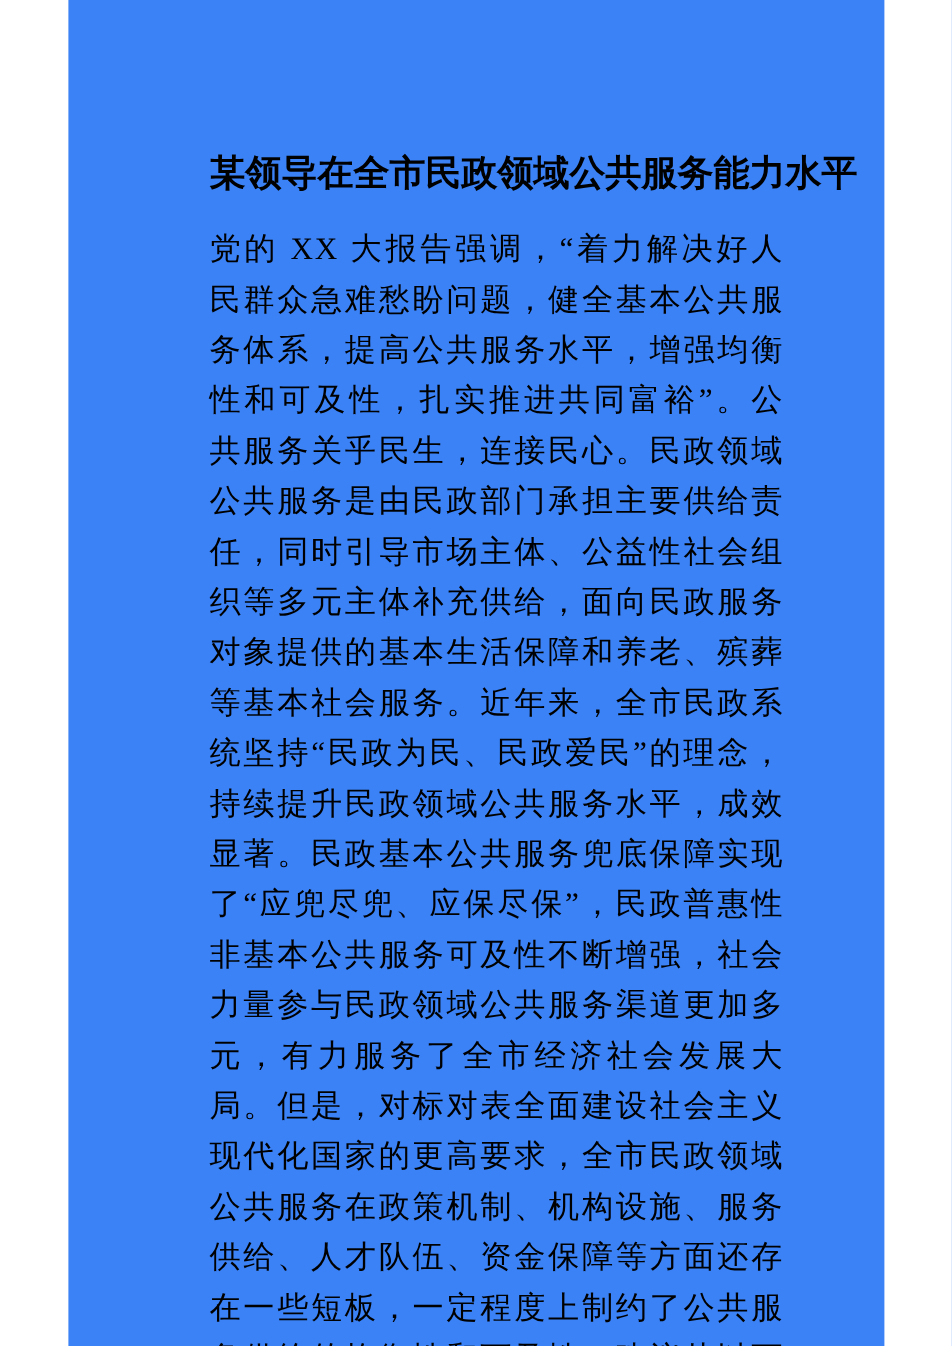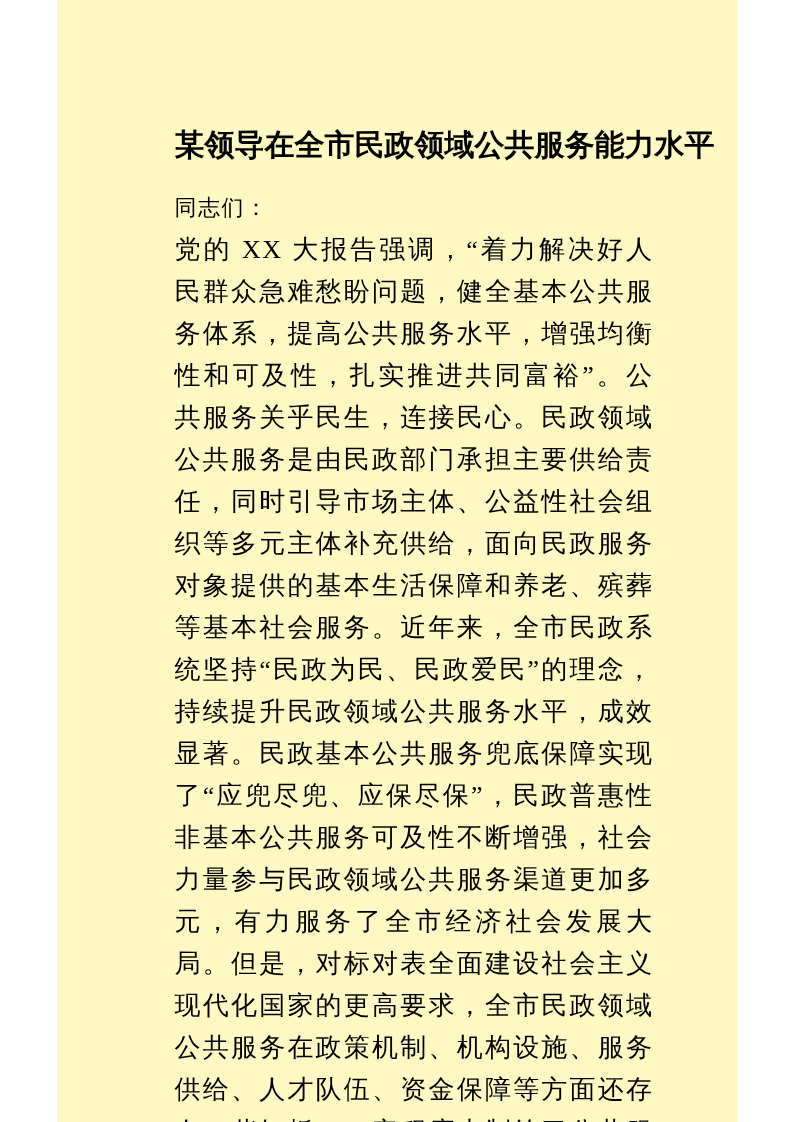--- a/index.html
+++ b/index.html
@@ -5,21 +5,21 @@
   html, body {
     margin: 0;
     padding: 0;
     background: #ffffff;
   }
   .page {
     position: relative;
     width: 680px;
     height: 1122px;
     margin: 0 auto;
-    background: #fef9c3;
+    background: #3b82f6;
     box-sizing: border-box;
     padding: 117px 83px 0 118px;
     color: #000000;
     font-family: "Liberation Serif", "DejaVu Serif", serif;
     overflow: hidden;
   }
   .doc-title {
     margin: 0 0 15px 0;
     font-size: 30px;
     font-weight: bold;
@@ -51,16 +51,15 @@
   }
 </style>
 </head>
 <body>
 
 <div class="page">
   <h1 class="doc-title">
     <span class="title-line">某领导在全市民政领域公共服务能力水平</span>
   </h1>
 
-  <p class="salutation">同志们：</p>
 
   <p class="body-paragraph">党的 XX 大报告强调，“着力解决好人民群众急难愁盼问题，健全基本公共服务体系，提高公共服务水平，增强均衡性和可及性，扎实推进共同富裕”。公共服务关乎民生，连接民心。民政领域公共服务是由民政部门承担主要供给责任，同时引导市场主体、公益性社会组织等多元主体补充供给，面向民政服务对象提供的基本生活保障和养老、殡葬等基本社会服务。近年来，全市民政系统坚持“民政为民、民政爱民”的理念，持续提升民政领域公共服务水平，成效显著。民政基本公共服务兜底保障实现了“应兜尽兜、应保尽保”，民政普惠性非基本公共服务可及性不断增强，社会力量参与民政领域公共服务渠道更加多元，有力服务了全市经济社会发展大局。但是，对标对表全面建设社会主义现代化国家的更高要求，全市民政领域公共服务在政策机制、机构设施、服务供给、人才队伍、资金保障等方面还存在一些短板，一定程度上制约了公共服务供给的均衡性和可及性。建议从以下四个方面发力，着力推进全市民政领域公共服务转型升级，努力解决好民政服务对象最关心、最直接、最现实的利益问题，解决好民政领域公共服务“够不够”、“好不好”等问题。</p>
 </div>
 
 </body></html>

